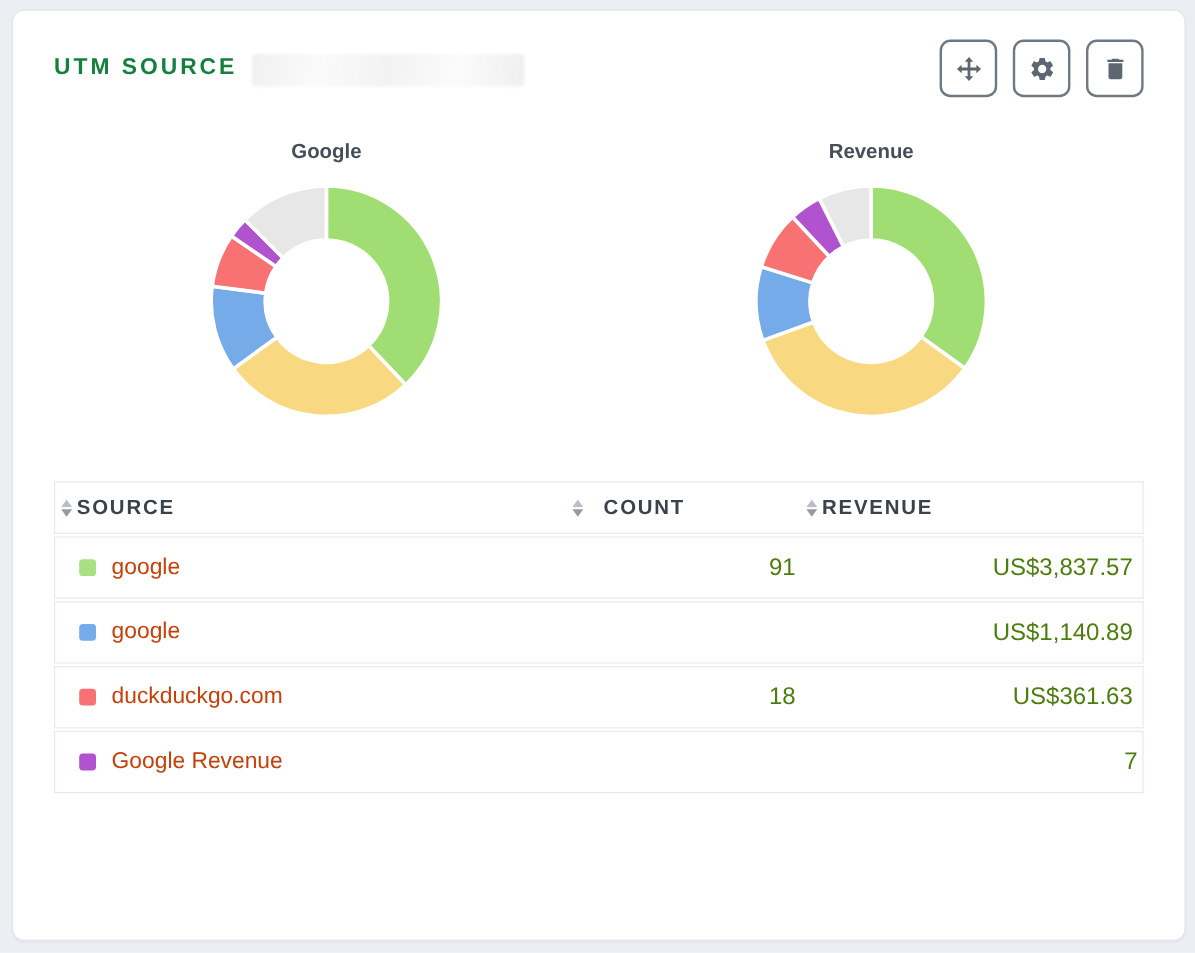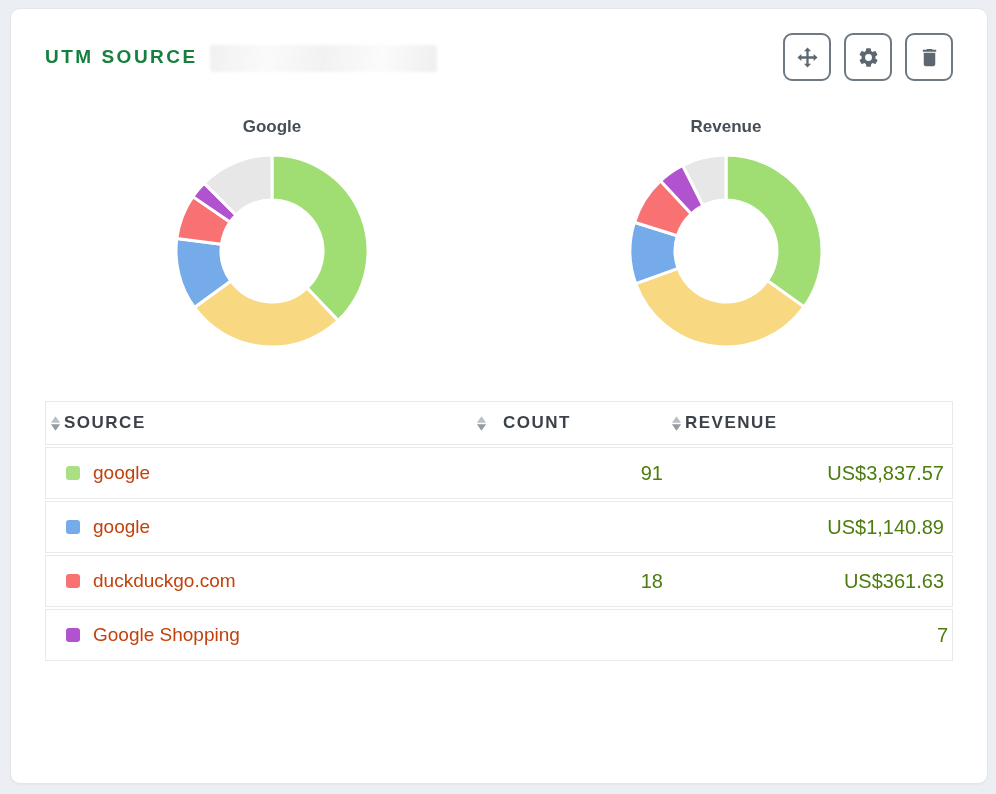--- a/index.html
+++ b/index.html
@@ -192,20 +192,20 @@
       <span class="swatch" style="background: rgb(248, 113, 115);"></span>
       <span class="src-label">duckduckgo.com</span>
     </div>
     <div class="c-count vcell">18</div>
     <div class="c-rev vcell">US$361.63</div>
   </div>
 
   <div class="trow">
     <div class="c-source">
       <span class="swatch" style="background: rgb(177, 82, 206);"></span>
-      <span class="src-label">Google Shopping</span>
+      <span class="src-label">Google Revenue</span>
     </div>
     <div class="c-count vcell">7</div>
   </div>
 </div>
   </div>
 
 </div>
 
 </body></html>

